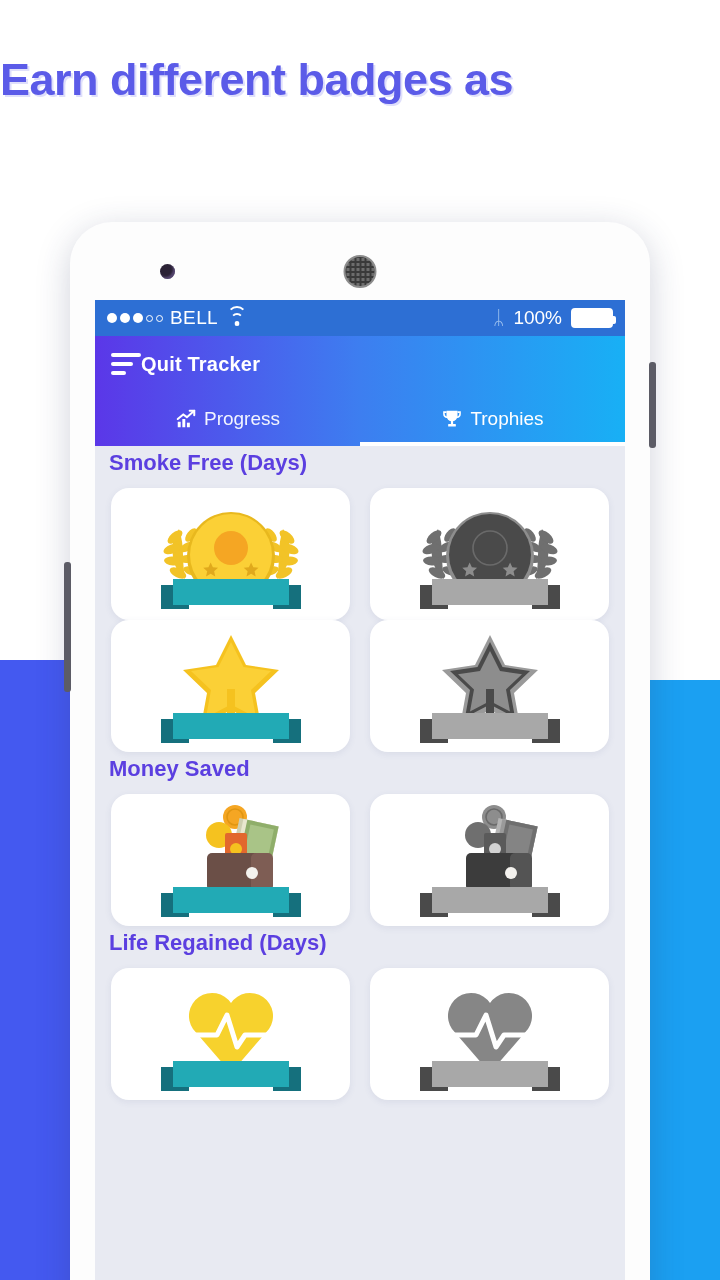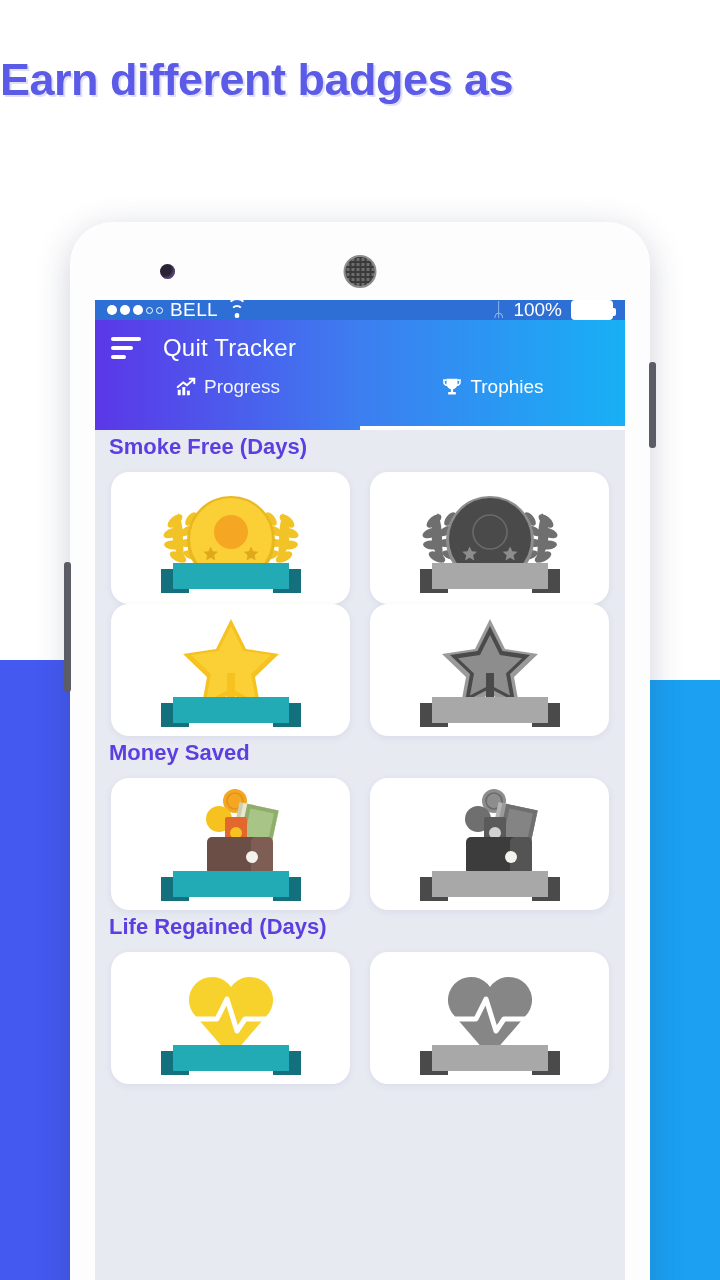--- a/index.html
+++ b/index.html
@@ -77,21 +77,21 @@
 
   .screen {
     position:absolute;
     left:25px; top:78px; right:25px; bottom:0;
     background:#e8eaf2;
     overflow:hidden;
   }
 
   
   .statusbar {
-    height:20px;
+    height:36px;
     background:#2d6fd4;
     display:flex; align-items:center;
     padding:0 12px;
     color:#fff;
     font-size:19px;
   }
   .sig { display:flex; align-items:center; gap:3px; margin-right:7px; }
   .dot { width:10px; height:10px; border-radius:50%; background:#fff; }
   .dot.off { background:transparent; border:1.6px solid #fff; width:7px; height:7px; }
   .carrier { font-weight:normal; letter-spacing:.4px; }
@@ -125,27 +125,27 @@
     background:linear-gradient(90deg,#5b37e8 0%,#3d7ef0 50%,#18b0f5 100%);
     padding:0;
   }
   .appbar-top { height:56px; display:flex; align-items:center; padding:0 16px; }
   .hamburger { width:30px; display:flex; flex-direction:column; gap:5px; cursor:pointer; }
   .hamburger b { display:block; height:4px; background:#fff; border-radius:2px; }
   .hamburger b:nth-child(1){ width:30px; }
   .hamburger b:nth-child(2){ width:22px; }
   .hamburger b:nth-child(3){ width:15px; }
   .app-title {
-    color:#fff; font-size:24px; font-weight:normal;
-    margin-left:22px; letter-spacing:.2px;
+    color:#fff; font-size:20px; font-weight:bold;
+    letter-spacing:.2px;
   }
 
   .tabs { display:flex; height:54px; }
   .tab {
-    flex:1; display:flex; align-items:flex-start; justify-content:center;
+    flex:1; display:flex; align-items:center; justify-content:center;
     gap:7px; color:#f2f4ff; font-size:19px;
     position:relative; cursor:pointer;
   }
   .tab.active { color:#ffffff; }
   .tab.active::after {
     content:""; position:absolute; left:0; right:0; bottom:0;
     height:4px; background:#ffffff;
   }
   .tab svg { flex:none; }
 

